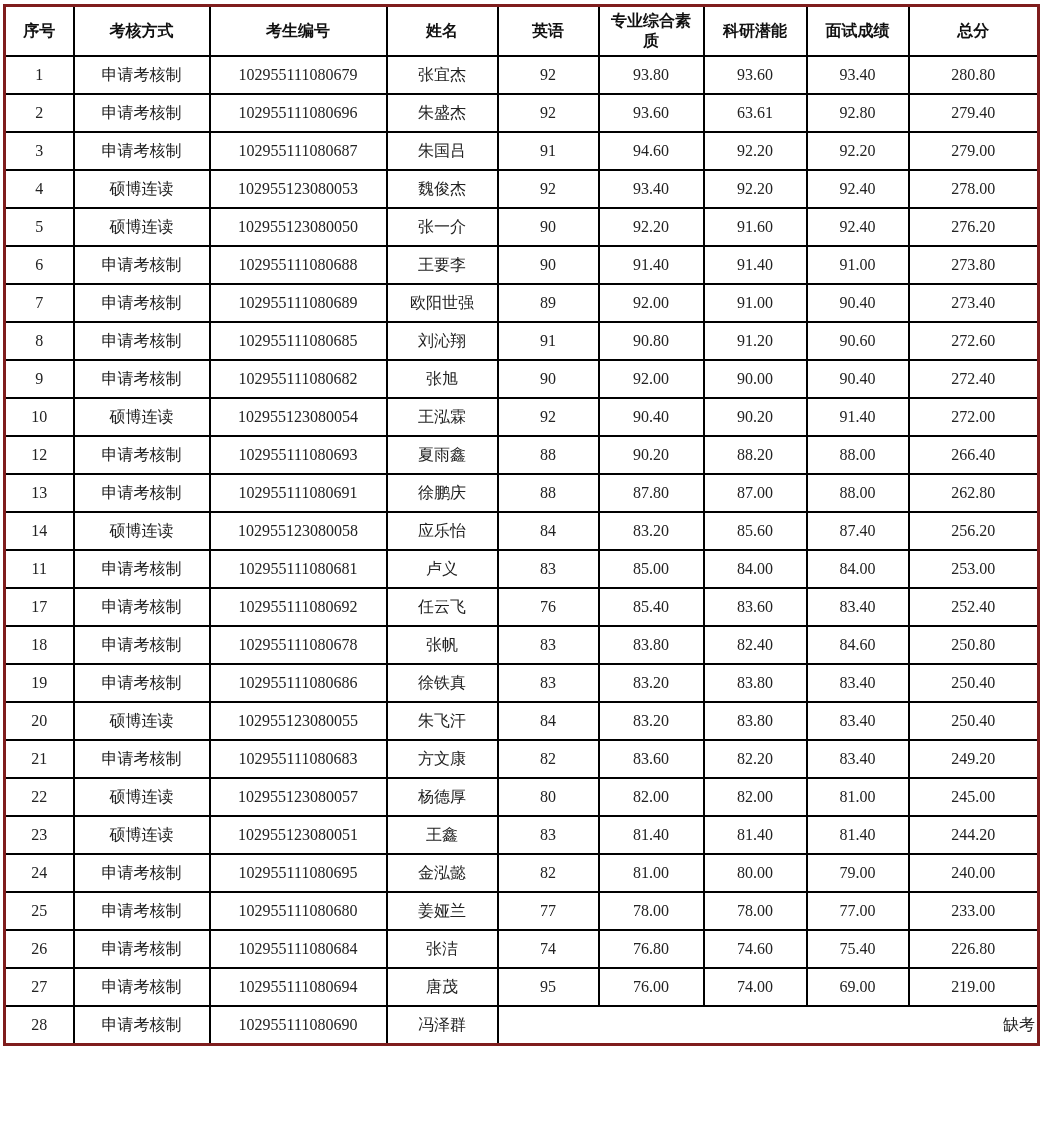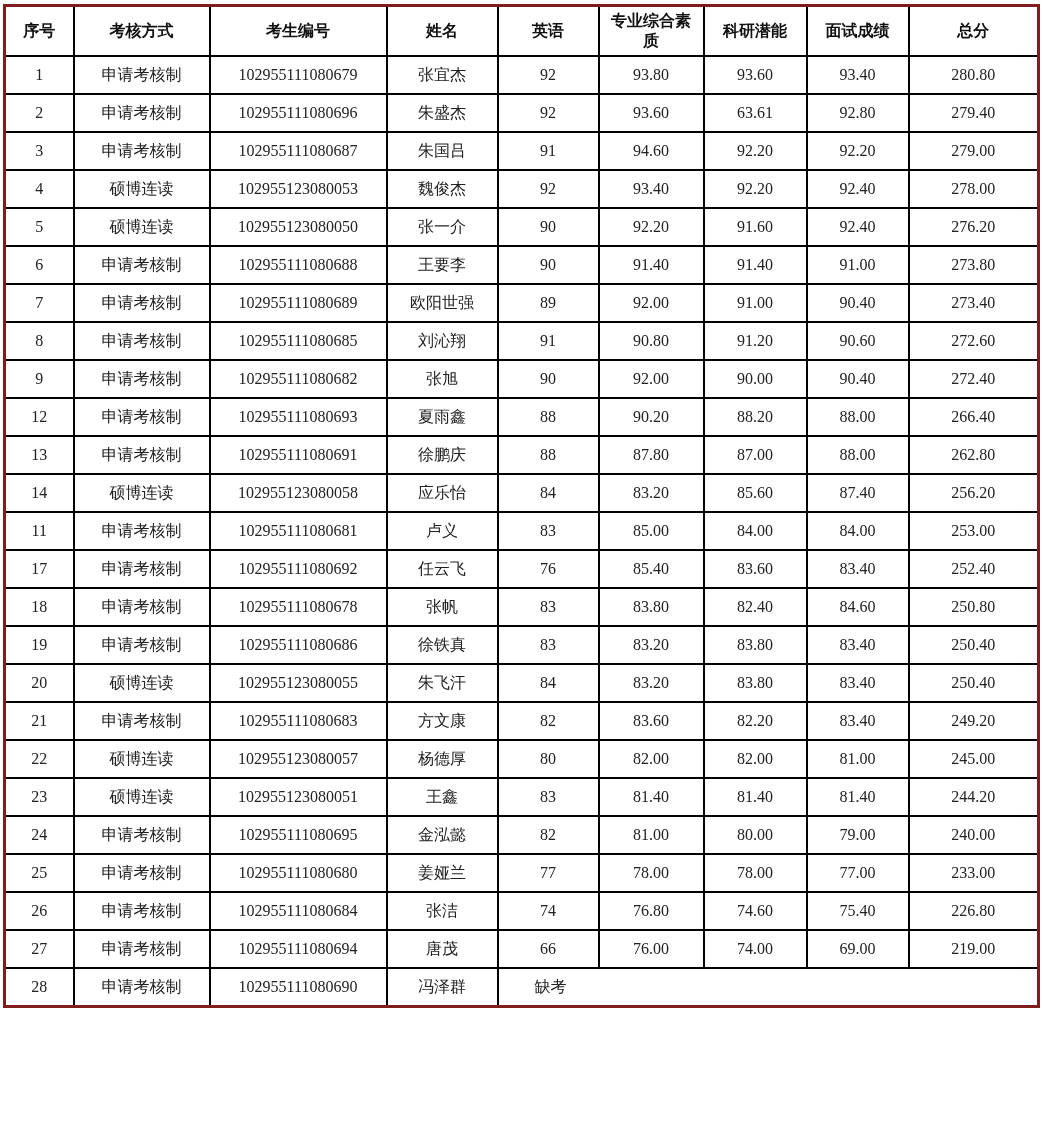--- a/index.html
+++ b/index.html
@@ -44,21 +44,21 @@
   }
   table.score-table td {
     font-family: "Liberation Serif", "DejaVu Serif", serif;
     font-size: 16px;
     height: 36px;
     padding: 0 2px;
     color: #222222;
     white-space: nowrap;
   }
   table.score-table td.absent {
-    text-align: left;
+    text-align: right;
     padding-left: 36px;
   }
 </style>
 </head>
 <body>
 
 <div class="page">
   <table class="score-table">
     <colgroup>
       <col style="width:69px">
@@ -178,20 +178,31 @@
           <td>申请考核制</td>
           <td>102955111080682</td>
           <td>张旭</td>
           <td>90</td>
           <td>92.00</td>
           <td>90.00</td>
           <td>90.40</td>
           <td>272.40</td>
         </tr>
         <tr>
+          <td>10</td>
+          <td>硕博连读</td>
+          <td>102955123080054</td>
+          <td>王泓霖</td>
+          <td>92</td>
+          <td>90.40</td>
+          <td>90.20</td>
+          <td>91.40</td>
+          <td>272.00</td>
+        </tr>
+        <tr>
           <td>12</td>
           <td>申请考核制</td>
           <td>102955111080693</td>
           <td>夏雨鑫</td>
           <td>88</td>
           <td>90.20</td>
           <td>88.20</td>
           <td>88.00</td>
           <td>266.40</td>
         </tr>
@@ -336,21 +347,21 @@
           <td>76.80</td>
           <td>74.60</td>
           <td>75.40</td>
           <td>226.80</td>
         </tr>
         <tr>
           <td>27</td>
           <td>申请考核制</td>
           <td>102955111080694</td>
           <td>唐茂</td>
-          <td>66</td>
+          <td>95</td>
           <td>76.00</td>
           <td>74.00</td>
           <td>69.00</td>
           <td>219.00</td>
         </tr>
         <tr>
           <td>28</td>
           <td>申请考核制</td>
           <td>102955111080690</td>
           <td>冯泽群</td>

